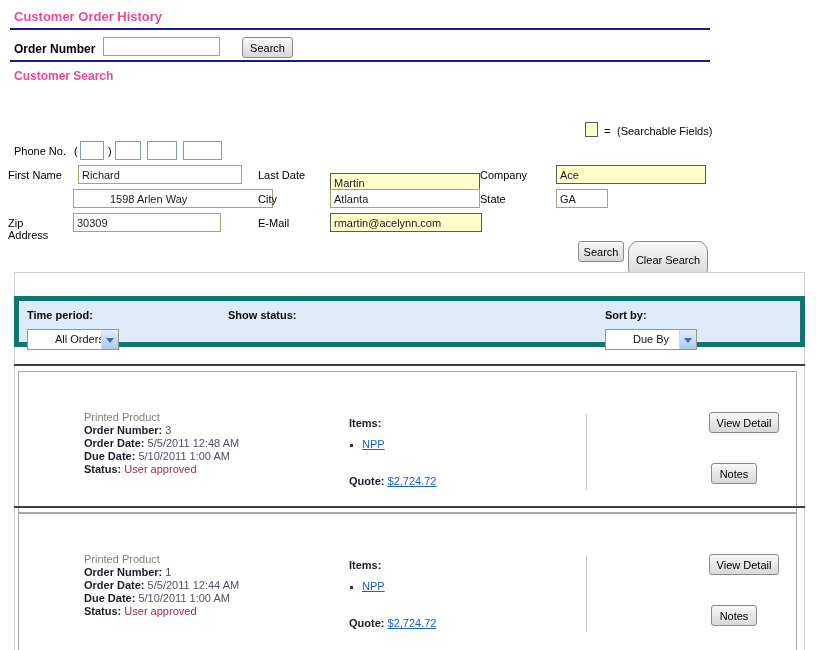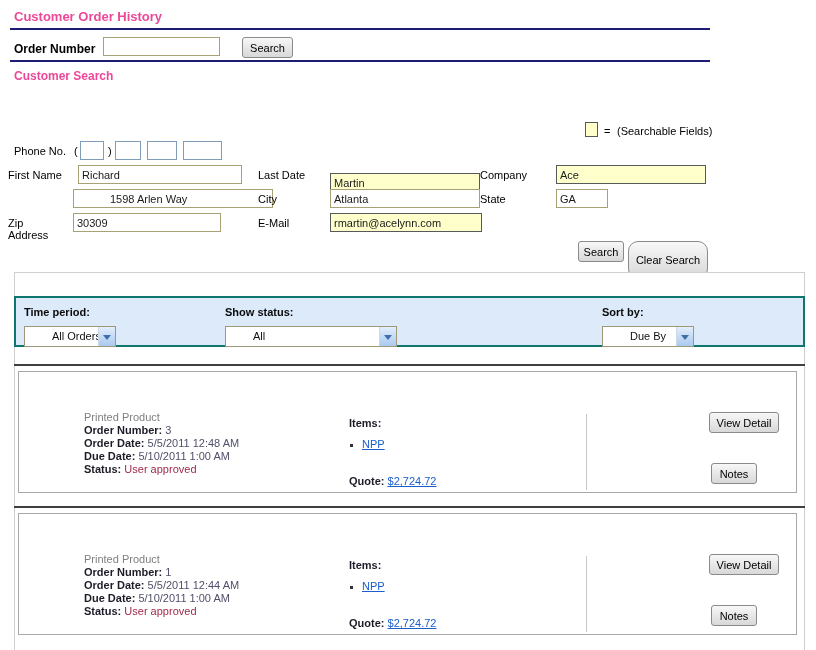--- a/index.html
+++ b/index.html
@@ -22,32 +22,32 @@
     background:linear-gradient(#f8f8f8,#e9e9e9 45%,#d8d8d8); cursor:pointer;
     text-align:center; padding:0; }
 
   .legend-box { position:absolute; left:585px; top:122px; width:13px; height:15px;
     background:#ffffcc; border:1px solid #57585a; }
 
   .outer { position:absolute; left:14px; top:272px; width:791px; height:378px;
     border:1px solid #cfcfcf; border-bottom:none; background:#fff; }
 
   .filter-bar { position:absolute; left:14px; top:296px; width:791px; height:51px;
-    background:#dceafa; border:2px solid #0f766e; }
+    background:#dceafa; border:5px solid #0f766e; }
   .filter-lbl { position:absolute; top:8px; font-size:11px; font-weight:bold; color:#0a0a0a; }
   .dd { position:absolute; top:28px; height:21px; background:#fff; border:1px solid #9c9878;
     display:flex; align-items:stretch; cursor:pointer; }
   .dd .val { flex:1; font-size:11px; color:#111; padding:3px 0 0 4px; overflow:hidden; white-space:nowrap;margin-left:23px; }
   .dd .arr { width:17px; background:linear-gradient(#e3eefb,#a9c9ef); border-left:1px solid #ccd9e8;
     display:flex; align-items:center; justify-content:center; }
   .dd .arr::after { content:""; width:0; height:0; border:4px solid transparent;
     border-top:5px solid #3e6fa5; margin-top:5px; }
 
   .dark-rule { position:absolute; left:14px; width:791px; height:2px; background:#3f3f3f; }
-  .card { position:absolute; left:18px; width:779px; height:122px; background:#fff;
+  .card { position:absolute; left:18px; width:779px; height:142px; background:#fff;
     border:1px solid #a8a8a8; }
   .card .info { position:absolute; left:65px; top:39px; line-height:13px; font-size:11px; }
   .card .gray { color:#7f7f7f; }
   .card .kl { font-weight:bold; color:#1c1c28; }
   .card .kv { color:#50506a; }
   .card .status-v { color:#a12a4a; }
   .card .items-lbl { position:absolute; left:330px; top:45px; font-weight:bold; color:#1c1c28; }
   .card .item-row { position:absolute; left:331px; top:66px; }
   .card .bullet { display:inline-block; width:3px; height:3px; background:#333;
     vertical-align:middle; margin-right:9px; }
@@ -106,24 +106,20 @@
 
 <div class="outer"></div>
 
 <div class="filter-bar">
   <div class="filter-lbl" style="left:8px;">Time period:</div>
   <div class="dd" style="left:8px; width:92px;">
     <span class="val">All Orders</span>
     <span class="arr"></span>
   </div>
   <div class="filter-lbl" style="left:209px;">Show status:</div>
-  <div class="dd" style="left:209px; width:172px;">
-    <span class="val">All</span>
-    <span class="arr"></span>
-  </div>
   <div class="filter-lbl" style="left:586px;">Sort by:</div>
   <div class="dd" style="left:586px; width:92px;">
     <span class="val">Due By</span>
     <span class="arr"></span>
   </div>
 </div>
 
 <div class="dark-rule" style="top:364px;"></div>
 <div class="card" style="top:371px;">
   <div class="info">

